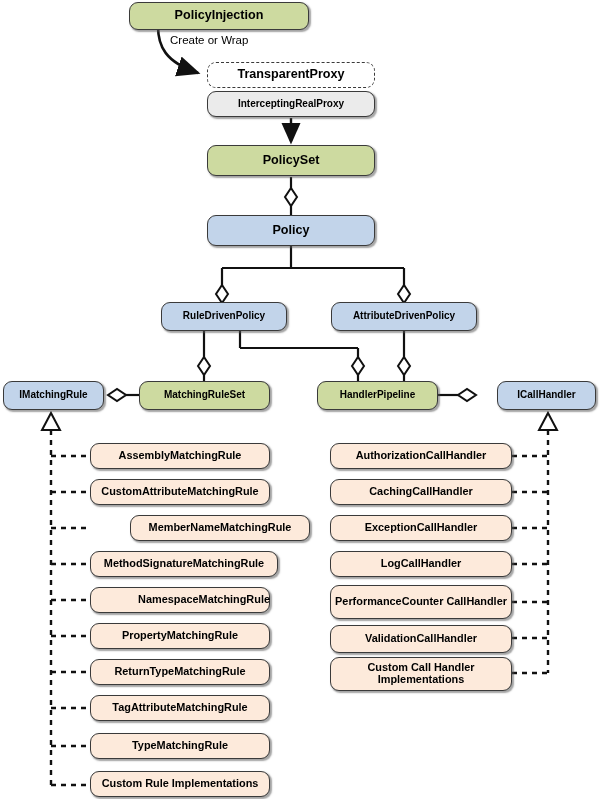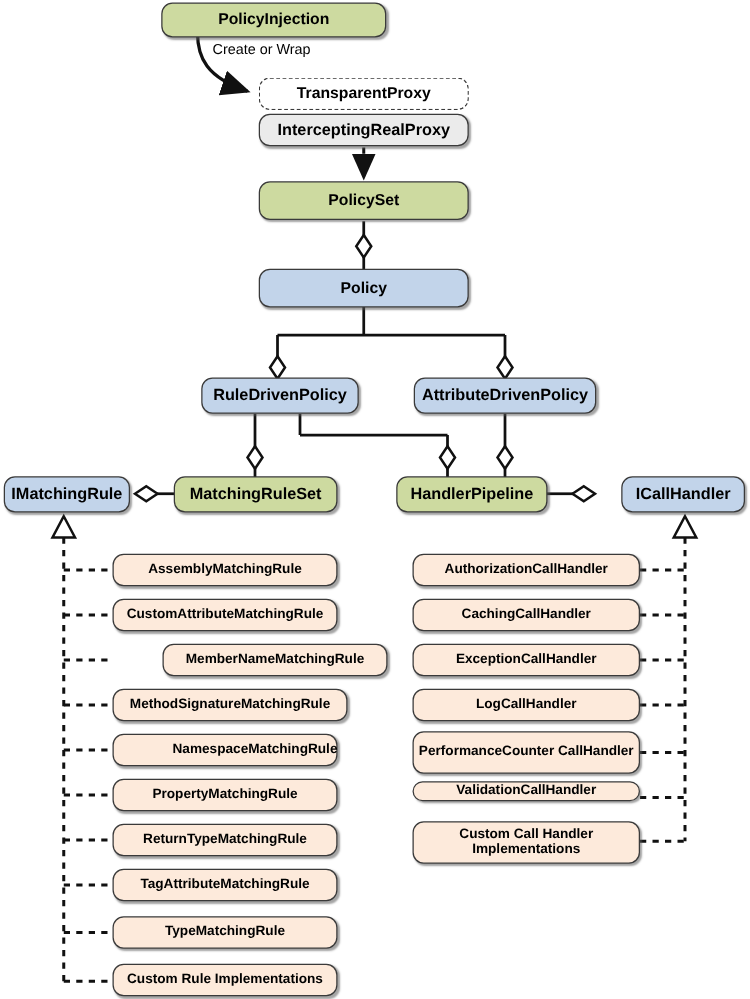--- a/index.html
+++ b/index.html
@@ -27,21 +27,21 @@
   .peach{background:#fdeadb;}
   .gray{background:#ebebeb;}
   .white{background:#ffffff;}
   .dashedbox{border-style:dashed;border-width:1.6px;box-shadow:none;}
 
   .lbl{
     position:absolute;font-size:11.5px;color:#000;
     font-weight:normal;white-space:nowrap;
   }
   .t13{font-size:12.6px;}
-  .t12{font-size:13px;}
+  .t12{font-size:10px;}
   .t11{font-size:10.9px;}
 </style>
 </head>
 <body>
 
 <div id="canvas">
 
   <svg class="layer" xmlns="http://www.w3.org/2000/svg">
     <defs>
       <marker id="solidArrow" markerWidth="10" markerHeight="10" refX="8" refY="4" orient="auto">
@@ -142,16 +142,16 @@
   <div class="node peach t11" style="left:90px;top:659px;width:180px;height:26px;">ReturnTypeMatchingRule</div>
   <div class="node peach t11" style="left:90px;top:695px;width:180px;height:26px;">TagAttributeMatchingRule</div>
   <div class="node peach t11" style="left:90px;top:733px;width:180px;height:26px;">TypeMatchingRule</div>
   <div class="node peach t11" style="left:90px;top:771px;width:180px;height:26px;">Custom Rule Implementations</div>
 
   <div class="node peach t11" style="left:330px;top:443px;width:182px;height:26px;">AuthorizationCallHandler</div>
   <div class="node peach t11" style="left:330px;top:479px;width:182px;height:26px;">CachingCallHandler</div>
   <div class="node peach t11" style="left:330px;top:515px;width:182px;height:26px;">ExceptionCallHandler</div>
   <div class="node peach t11" style="left:330px;top:551px;width:182px;height:26px;">LogCallHandler</div>
   <div class="node peach t11" style="left:330px;top:585px;width:182px;height:34px;">PerformanceCounter CallHandler</div>
-  <div class="node peach t11" style="left:330px;top:625px;width:182px;height:16px;">ValidationCallHandler</div>
+  <div class="node peach t11" style="left:330px;top:625px;width:182px;height:28px;">ValidationCallHandler</div>
   <div class="node peach t11" style="left:330px;top:657px;width:182px;height:34px;">Custom Call Handler Implementations</div>
 
 </div>
 
 </body></html>

